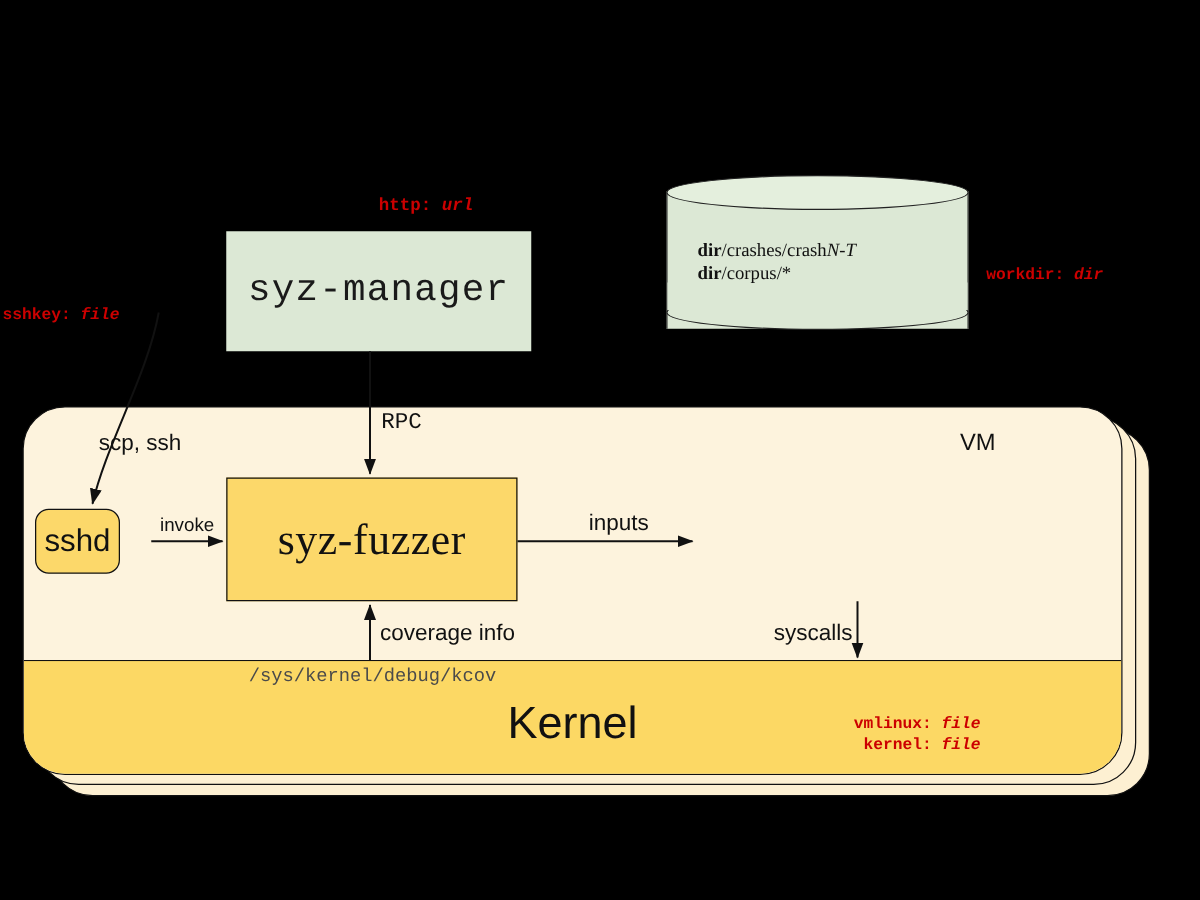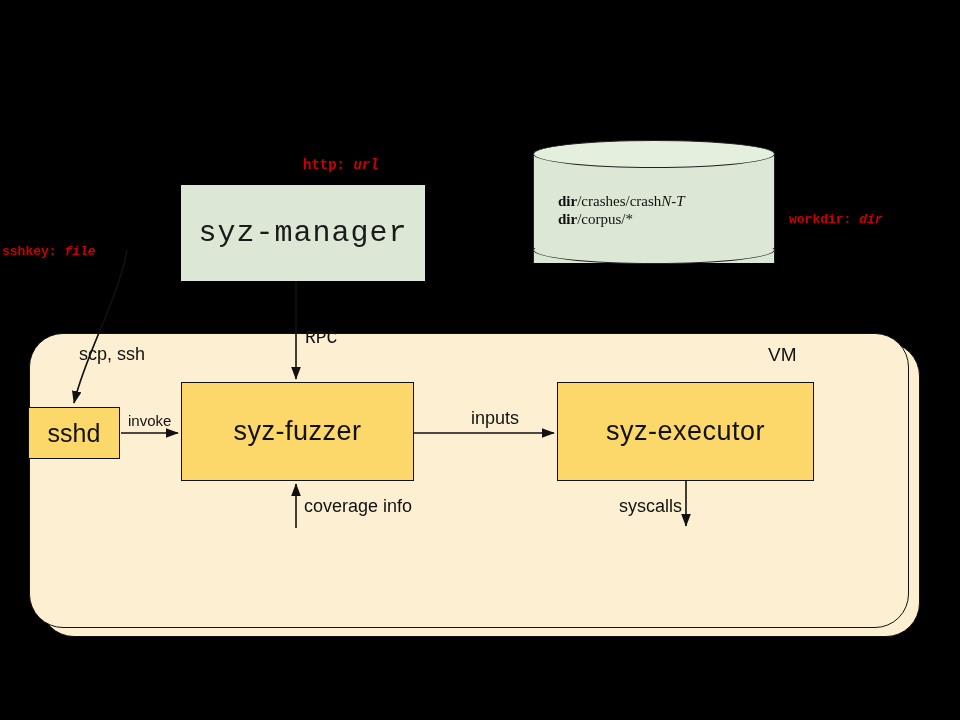--- a/index.html
+++ b/index.html
@@ -100,25 +100,25 @@
   #vmlinux-label{
     position:absolute;left:664px;top:41px;
     font-family:"Liberation Mono", monospace;font-size:13px;font-weight:bold;
     color:#cc0000;line-height:17px;white-space:nowrap;text-align:right;
   }
   #vmlinux-label i{font-style:italic;}
 
   
   .pbox{background:#fcd86a;border:1.6px solid #111;box-sizing:border-box;
         display:flex;align-items:center;justify-content:center;}
-  #sshd-box{left:28px;top:407px;width:92px;height:52px;}
+  #sshd-box{left:28px;top:407px;width:68px;height:52px;border-radius:11px;}
   #sshd-box .lbl{font-size:25px;color:#111;}
   #fuzzer-box{left:181px;top:382px;width:233px;height:99px;}
   #executor-box{left:557px;top:382px;width:257px;height:99px;}
-  .mono-big{font-family:Liberation Sans, sans-serif;font-size:27px;color:#111;
+  .mono-big{font-family:Liberation Serif, serif;font-size:35px;color:#111;
             letter-spacing:0.5px;white-space:nowrap;}
 
   
   .edge-label{font-size:18px;color:#111;white-space:nowrap;}
   #rpc-label{left:305px;top:328px;font-family:Liberation Mono, monospace;}
   #scpssh-label{left:79px;top:344px;}
   #invoke-label{left:128px;top:412px;font-size:15px;}
   #inputs-label{left:471px;top:408px;}
   #coverage-label{left:304px;top:496px;}
   #syscalls-label{left:619px;top:496px;}
@@ -126,20 +126,30 @@
   svg.overlay{position:absolute;left:0;top:0;width:960px;height:720px;pointer-events:none;}
 </style>
 </head>
 <body>
 
 <div id="root">
 
   <div class="abs vm-shell" id="vm-back2"></div>
   <div class="abs vm-shell" id="vm-back1"></div>
 
+  <div class="abs vm-shell" id="vm-front">
+    <div class="abs" id="kernel-box">
+      <div id="kcov-label">/sys/kernel/debug/kcov</div>
+      <div id="kernel-title">Kernel</div>
+      <div id="vmlinux-label">
+        <span>vmlinux: </span><i>file</i><br>
+        <span>kernel: </span><i>file</i>
+      </div>
+    </div>
+  </div>
 
   <div class="abs" id="vm-label">VM</div>
 
   <div class="abs" id="manager-box">
     <div id="manager-label">syz-manager</div>
   </div>
   <div class="abs" id="http-label">
     <span>http: </span><i>url</i>
   </div>
 
@@ -160,23 +170,20 @@
   <div class="abs" id="workdir-label">
     <span>workdir: </span><i>dir</i>
   </div>
 
   <div class="abs pbox" id="sshd-box">
     <span class="lbl">sshd</span>
   </div>
   <div class="abs pbox" id="fuzzer-box">
     <span class="mono-big">syz-fuzzer</span>
   </div>
-  <div class="abs pbox" id="executor-box">
-    <span class="mono-big">syz-executor</span>
-  </div>
 
   <svg class="overlay">
     <defs>
       <marker id="ah" markerWidth="9" markerHeight="9" refX="7.5" refY="3" orient="auto" markerUnits="strokeWidth">
         <path d="M0,0 L8,3 L0,6 z" fill="#111"></path>
       </marker>
     </defs>
 
     <line x1="296" y1="281" x2="296" y2="379" stroke="#111" stroke-width="1.6" marker-end="url(#ah)"></line>
 

